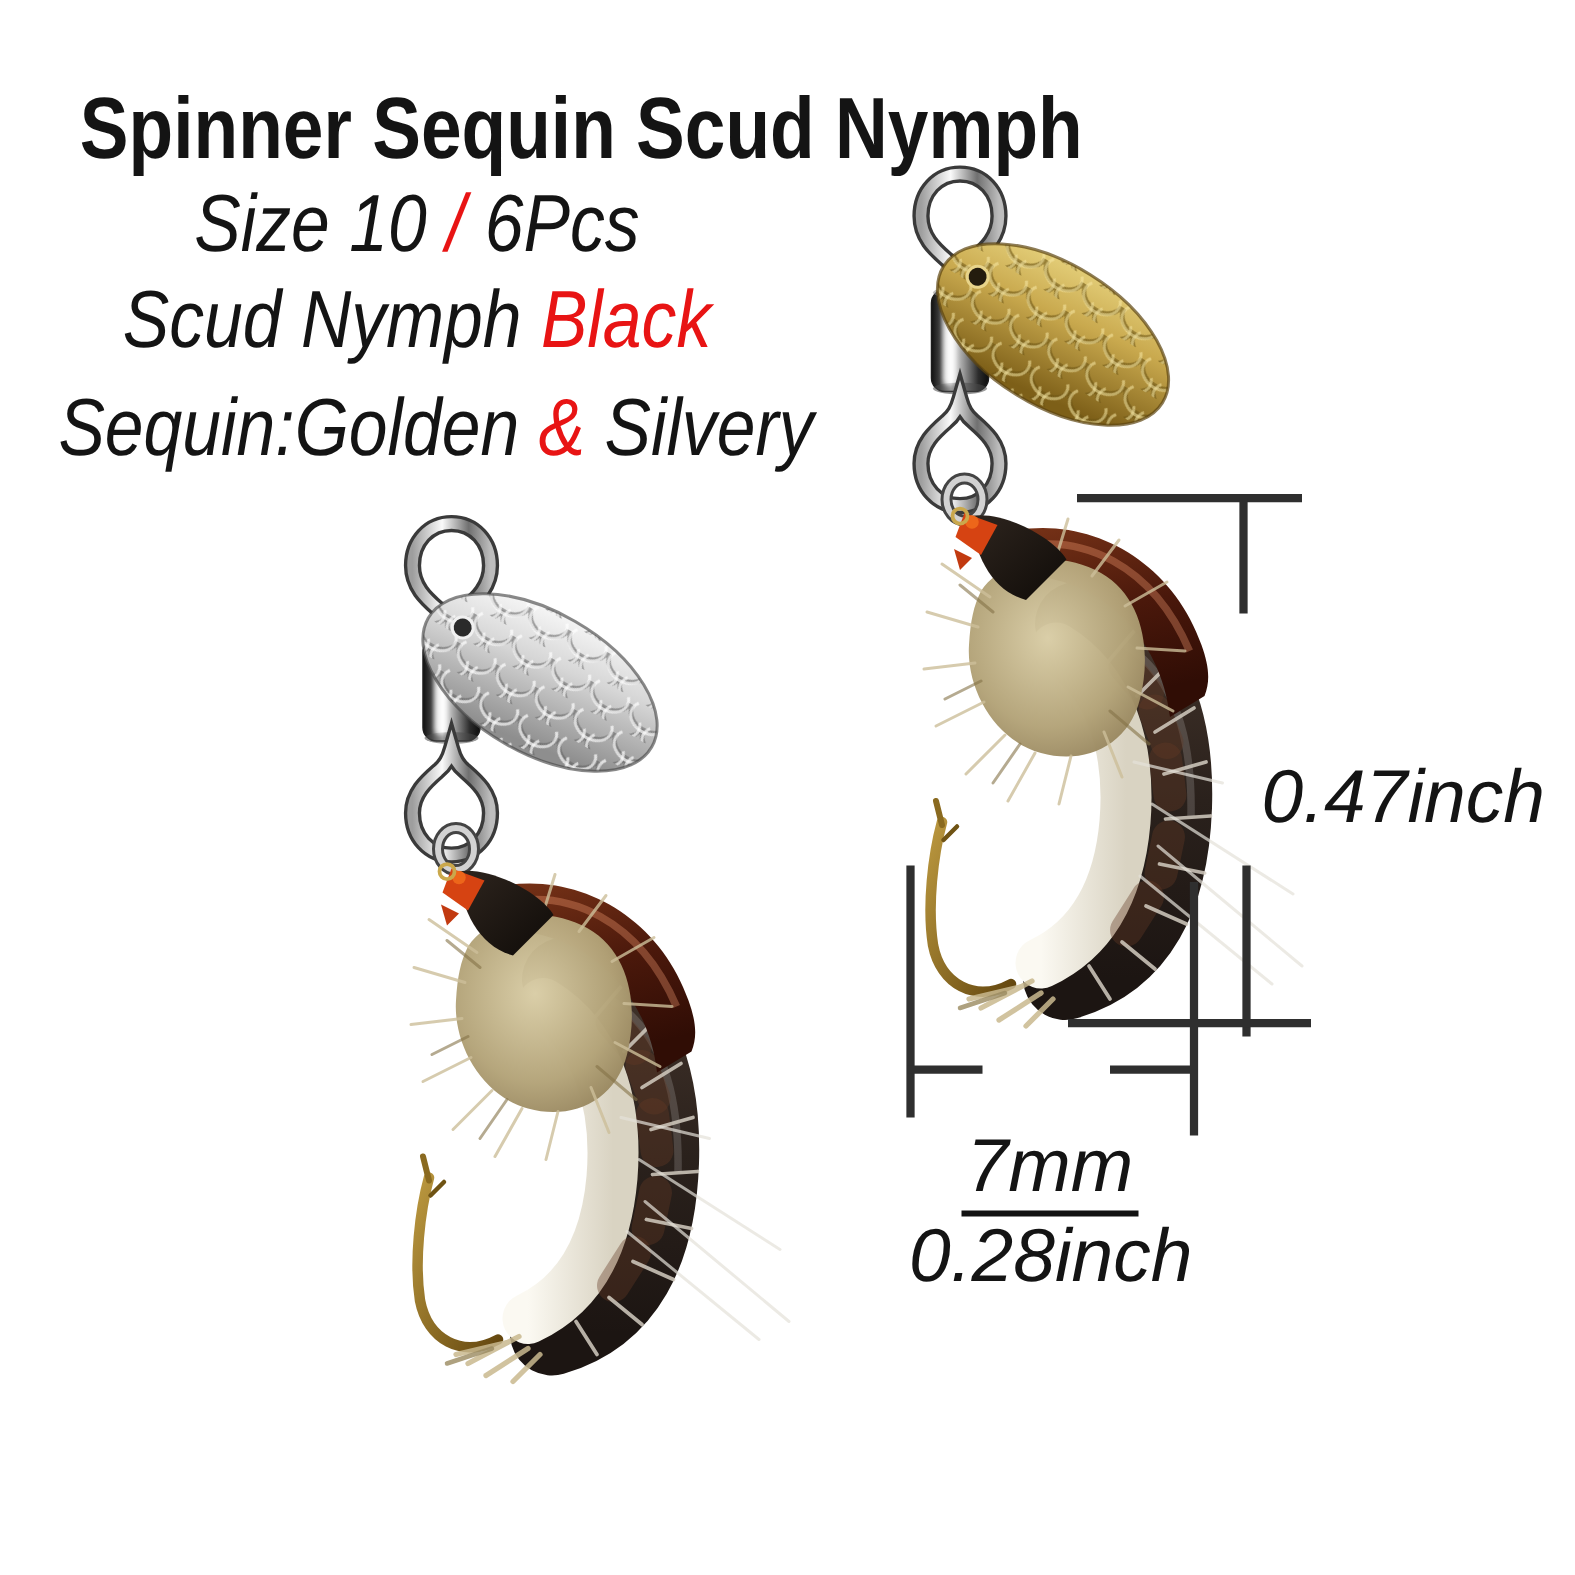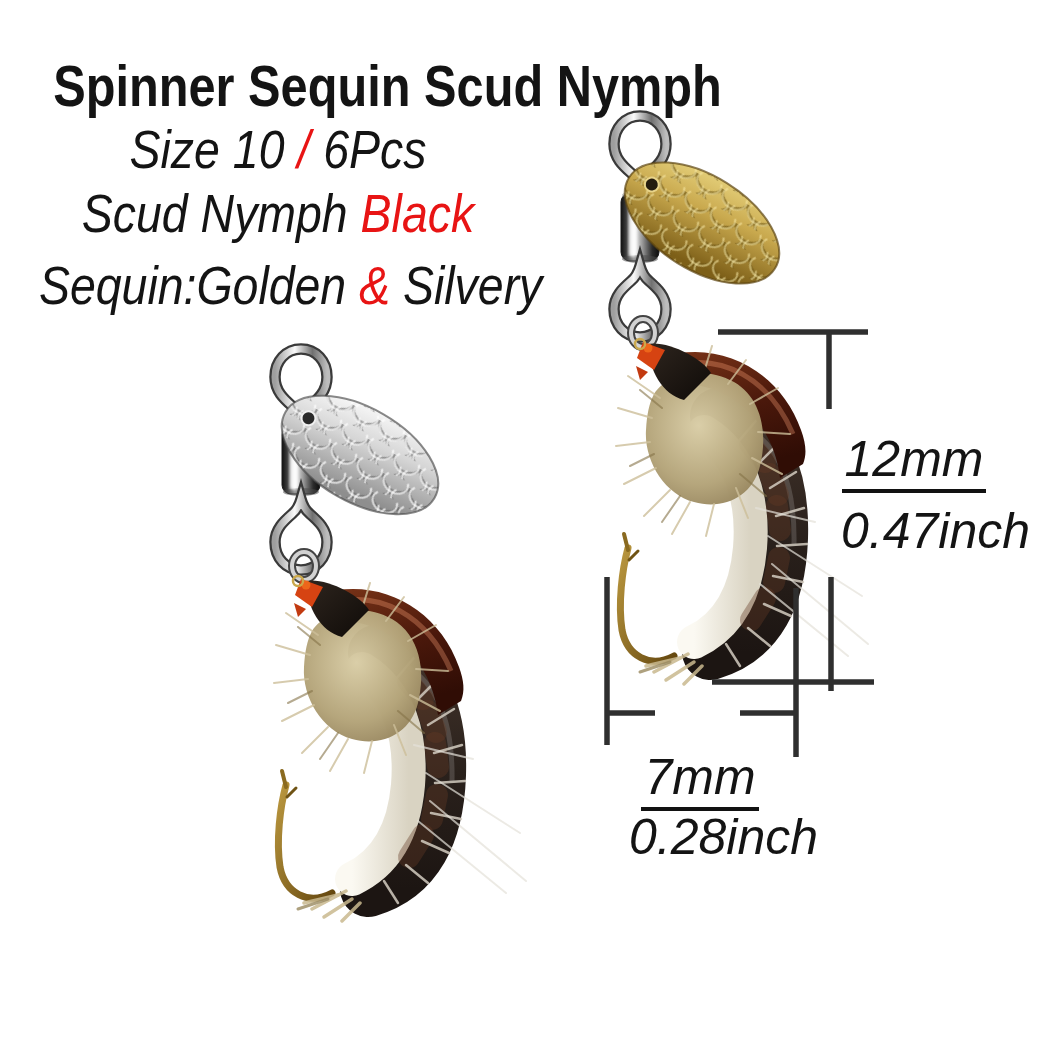--- a/index.html
+++ b/index.html
@@ -24,37 +24,36 @@
   #line-sequin{top:258px}
   .red{color:var(--accent-red,#e81414);}
   .dim{
     position:absolute;font-size:50px;font-style:italic;line-height:1;
     text-align:center;white-space:nowrap;
   }
   .dim .u{display:inline-block;padding:0 3px 5px 3px;border-bottom:4px solid #121212;}
   #dim-length-mm{top:434px;left:824px;width:180px;}
   #dim-length-inch{top:506px;left:805px;width:225px;text-align:right;}
   #dim-width-mm{top:752px;left:625px;width:150px;}
-  #dim-width-inch{top:812px;left:611px;width:225px;}
+  #dim-width-inch{top:812px;left:588px;width:225px;}
   svg.art{position:absolute;top:0;left:0;}
 </style>
 </head>
 <body>
 
 <div class="canvas">
 
   <div class="title">Spinner Sequin Scud Nymph</div>
 
   <div class="subline" id="line-size"><span>Size 10 </span><span class="red">/</span><span> 6Pcs</span></div>
 
   <div class="subline" id="line-type"><span>Scud Nymph </span><span class="red">Black</span><span></span></div>
 
   <div class="subline" id="line-sequin"><span>Sequin:Golden </span><span class="red">&amp;</span><span> Silvery</span></div>
 
-  <div class="dim" id="dim-length-mm"><span class="u">12mm</span></div>
   <div class="dim" id="dim-length-inch">0.47inch</div>
   <div class="dim" id="dim-width-mm"><span class="u">7mm</span></div>
   <div class="dim" id="dim-width-inch">0.28inch</div>
 
   <svg class="art" width="1050" height="1050" viewBox="0 0 1050 1050">
     <defs>
       <filter id="soft" x="-60%" y="-60%" width="220%" height="220%">
           <feGaussianBlur stdDeviation="1.6"></feGaussianBlur>
         </filter>
 

